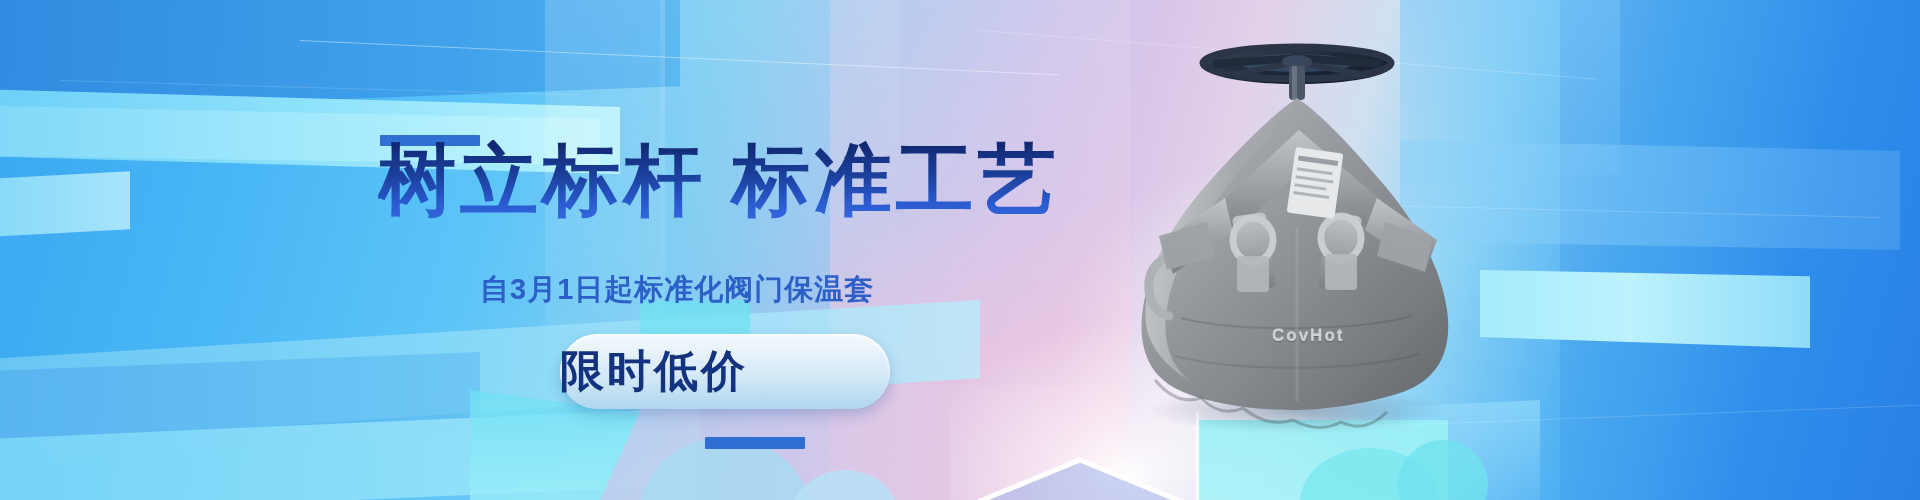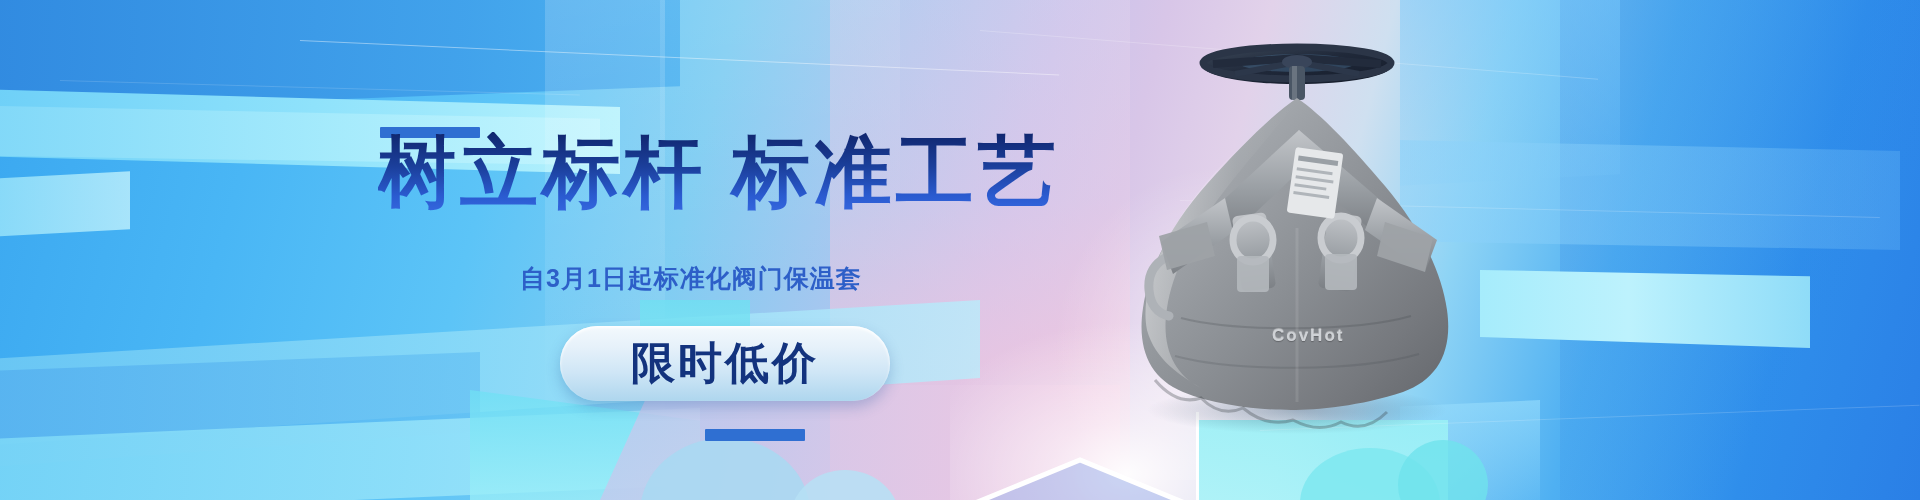--- a/index.html
+++ b/index.html
@@ -170,46 +170,46 @@
   
   .chevron{
     left:880px;top:452px;width:400px;height:90px;
   }
   .chevron svg{display:block;}
 
   
   .hair{position:absolute;height:1px;background:rgba(255,255,255,.42);transform-origin:0 0;}
 
   
-  .content{position:absolute;left:0;top:4px;width:1100px;height:408px;}
+  .content{position:absolute;left:0;top:12px;width:1100px;height:408px;}
 
   .title-dash{
     position:absolute;left:380px;top:123px;width:100px;height:11px;
     background:#2f6fd2;border-radius:1px;
   }
   .main-title{
     position:absolute;left:378px;top:128px;width:700px;
     font-size:78px;font-weight:700;letter-spacing:4px;line-height:1.05;
     background:linear-gradient(180deg,#10266e 0%,#1b3f9b 42%,#2a5bd0 78%,#3668e0 100%);
     -webkit-background-clip:text;background-clip:text;color:transparent;
     -webkit-text-fill-color:transparent;
     white-space:nowrap;
   }
   .sub-title{
     position:absolute;left:480px;top:258px;width:640px;
-    font-size:25px;font-weight:700;letter-spacing:1px;
-    color:#2d5fc8;white-space:nowrap;margin-left:40px;
+    font-size:29px;font-weight:700;letter-spacing:1px;
+    color:#2d5fc8;white-space:nowrap;
   }
 
   .cta-pill{
     position:absolute;left:560px;top:322px;width:330px;height:75px;
     border-radius:38px;
     background:linear-gradient(180deg,#f3f9fd 0%,#e6f1fa 28%,#cfe6f6 62%,#aed6ee 100%);
     box-shadow:0 6px 14px rgba(40,90,160,.28), inset 0 2px 3px rgba(255,255,255,.9);
-    display:flex;align-items:center;justify-content:center;
+    display:flex;align-items:center;
   }
   .cta-pill span{
     font-size:44px;font-weight:700;letter-spacing:3px;color:#13337e;
   }
   .cta-dash{
     position:absolute;left:705px;top:425px;width:100px;height:12px;
     background:#2f6fd2;border-radius:1px;
   }
 
   

